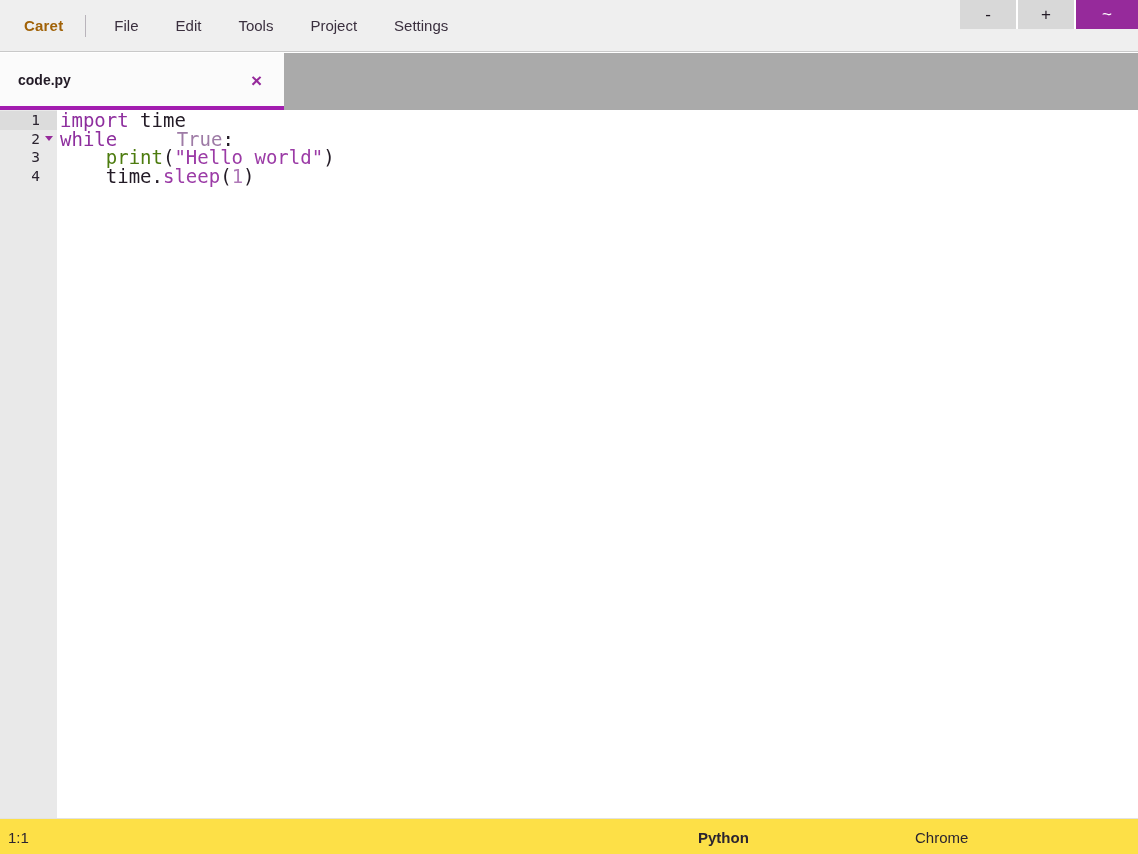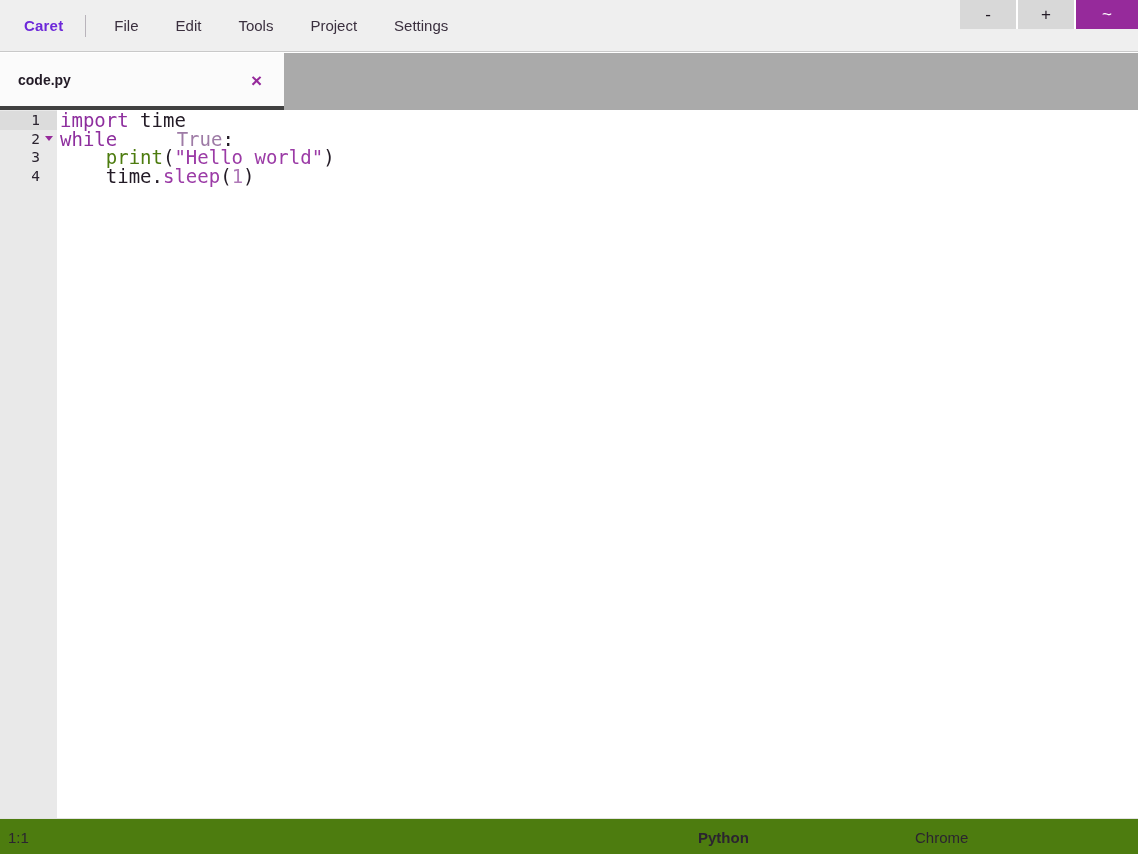--- a/index.html
+++ b/index.html
@@ -29,21 +29,21 @@
     background: #efefef;
     border-bottom: 1px solid #c9c9c9;
     box-sizing: border-box;
     display: flex;
     align-items: center;
   }
   .app-name {
     margin-left: 24px;
     font-size: 15px;
     font-weight: bold;
-    color: #6d28d9;
+    color: #a16207;
     letter-spacing: 0.2px;
   }
   .menu-sep {
     width: 1px;
     height: 22px;
     background: #b9b4bb;
     margin: 0 22px 0 22px;
   }
   .menu-items {
     display: flex;
@@ -95,21 +95,21 @@
     width: 1138px;
     height: 57px;
     background: #aaaaaa;
   }
   .tab {
     position: absolute;
     left: 0; top: 0;
     width: 284px;
     height: 57px;
     background: #fbfbfb;
-    border-bottom: 4px solid #404040;
+    border-bottom: 4px solid #a21caf;
     box-sizing: border-box;
     display: flex;
     align-items: center;
     cursor: default;
   }
   .tab-title {
     margin-left: 18px;
     font-size: 14px;
     font-weight: bold;
     color: #231b26;
@@ -188,21 +188,21 @@
   .tk-str     { color: #9b3ba6; }
   .tk-num     { color: #b07ab8; }
   .tk-attr    { color: #9b3ba6; }
 
   
   .statusbar {
     position: absolute;
     left: 0; top: 818px;
     width: 1138px;
     height: 36px;
-    background: #4d7c0f;
+    background: #fde047;
     border-top: 1px solid #e2e2e2;
     box-sizing: border-box;
   }
   .status-cell {
     position: absolute;
     top: 50%;
     transform: translateY(-50%);
     font-size: 15px;
     color: #2b2430;
     white-space: nowrap;

